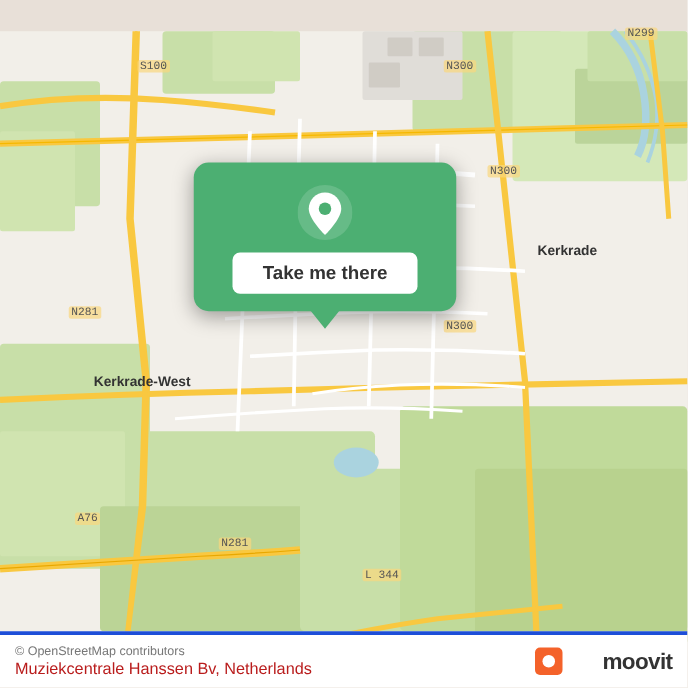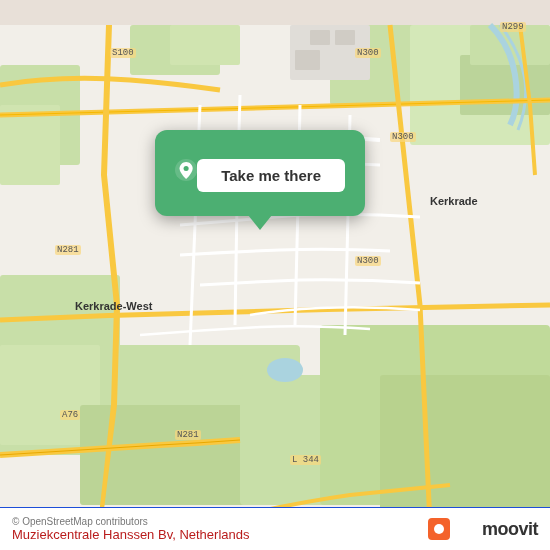--- a/index.html
+++ b/index.html
@@ -41,21 +41,21 @@
 
     
     #popup-card {
       position: absolute;
       top: 130px;
       left: 155px;
       width: 210px;
       background: #4caf72;
       border-radius: 12px;
       display: flex;
-      flex-direction: row;
+      flex-direction: column;
       align-items: center;
       padding: 18px 20px 14px 20px;
       box-shadow: 0 4px 16px rgba(0,0,0,0.35);
       z-index: 10;
     }
 
     #popup-card::after {
       content: '';
       position: absolute;
       bottom: -14px;
@@ -86,21 +86,21 @@
       white-space: nowrap;
     }
 
     
     #bottom-bar {
       position: absolute;
       bottom: 0;
       left: 0;
       width: 100%;
       background: white;
-      border-top: 1px solid #1d4ed8;
+      border-top: 3px solid #1d4ed8;
       padding: 8px 12px;
       display: flex;
       align-items: center;
       justify-content: space-between;
       z-index: 20;
     }
 
     #bottom-left {
       display: flex;
       flex-direction: column;

